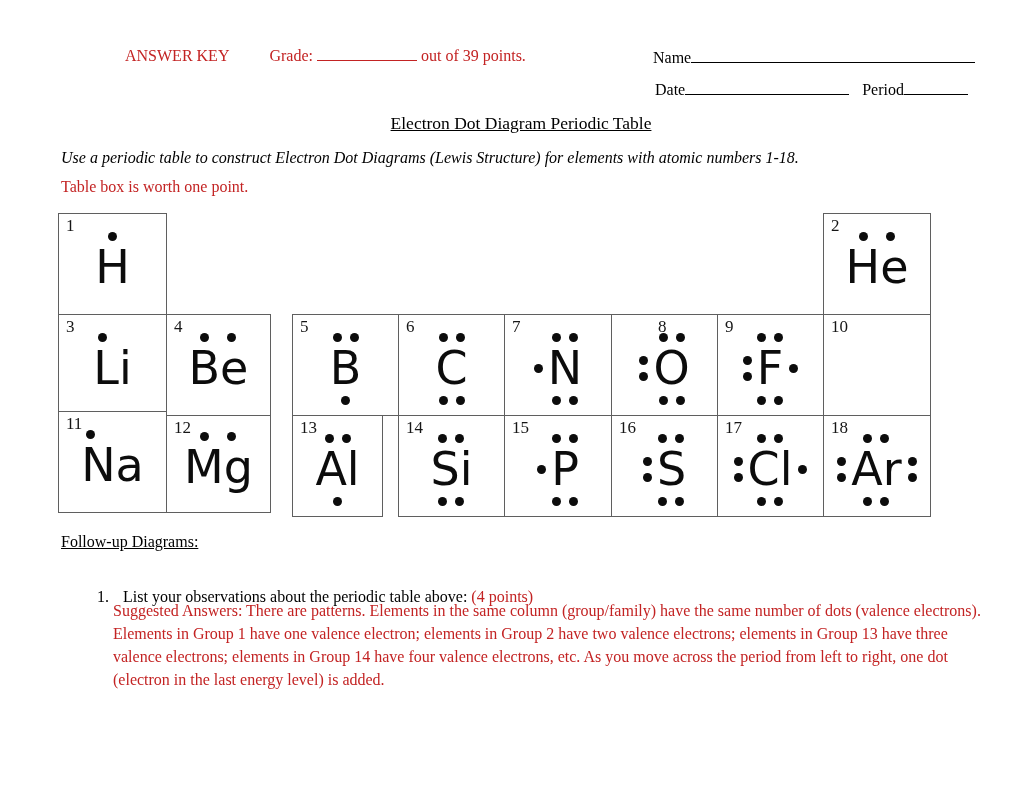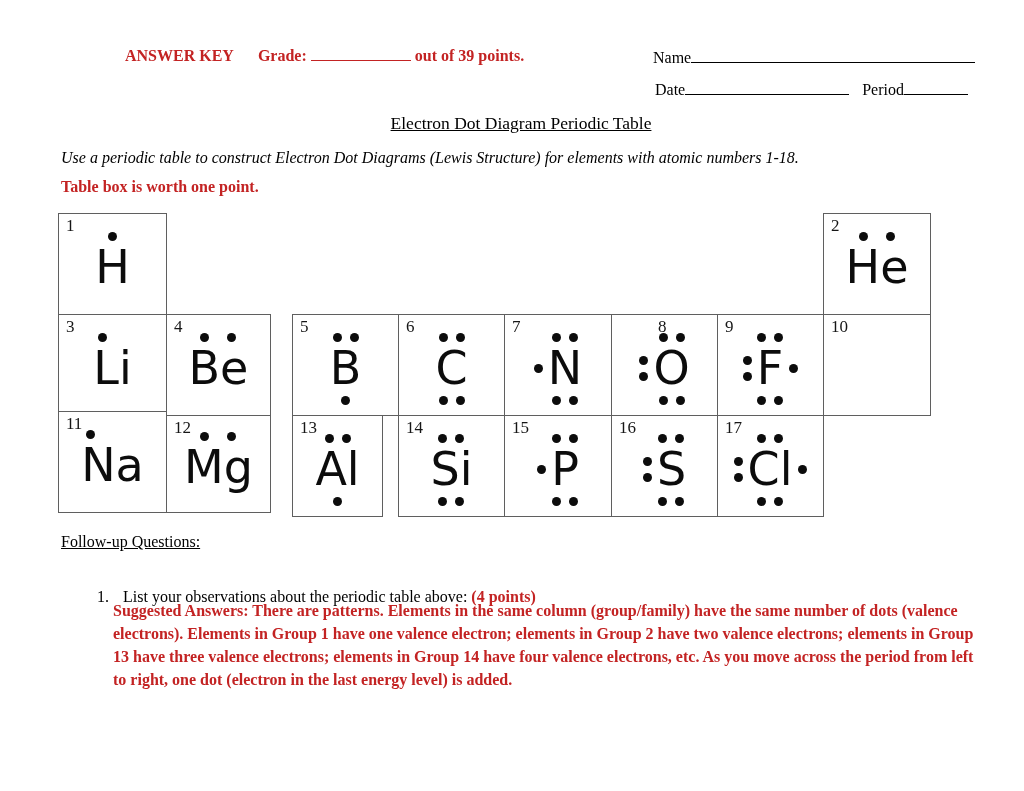--- a/index.html
+++ b/index.html
@@ -5,21 +5,21 @@
   html,body { margin:0; padding:0; }
   body {
     width:1024px; height:791px;
     background:#ffffff;
     position:relative;
     font-family:"Liberation Serif", serif;
     color:#000;
     overflow:hidden;
   }
   .abs { position:absolute; }
-  .red { color:#c32323;font-weight:bold; }
+  .red { color:#c32323; }
   .italic { font-style:italic; }
   .u { text-decoration:underline; }
   .fs16 { font-size:16px; }
   .fs17 { font-size:17.5px; }
 
   .blank { display:inline-block; border-bottom:1px solid #000; height:15px; vertical-align:baseline; }
   .blank.redline { border-bottom-color:#c32323; }
 
   
   .cell {
@@ -51,21 +51,21 @@
     white-space:nowrap;
   }
 
   .answer-para { width:872px; line-height:23px; }
   .q1-num { display:inline-block; width:26px; }
 </style>
 </head>
 <body>
 
 <div class="abs fs16" style="left:125px; top:45px;">
-  <span class="red">ANSWER KEY</span><span class="red" style="margin-left:24px;">Grade:</span>
+  <span class="red">ANSWER KEY</span><span class="red" style="margin-left:40px;">Grade:</span>
   <span class="blank redline" style="width:100px;"></span>
   <span class="red">out of 39 points.</span>
 </div>
 
 <div class="abs fs16" style="left:653px; top:47px;">
   <span>Name</span><span class="blank" style="width:284px;"></span>
 </div>
 
 <div class="abs fs16" style="left:655px; top:79px;">
   <span>Date</span><span class="blank" style="width:164px;"></span><span style="display:inline-block; width:13px;"></span><span>Period</span><span class="blank" style="width:64px;"></span>
@@ -336,24 +336,48 @@
           <div class="dot-row bottom">
             <span class="dot"></span>
             <span class="dot"></span>
           </div>
         </div>
         <div class="side-dots right">
           <span class="dot"></span>
         </div>
       </div>
     </div>
+    <div class="cell" style="left: 823px; top: 415px; width: 108px; height: 102px;">
+      <div class="cell-num">18</div>
+      <div class="lewis">
+        <div class="side-dots left">
+          <span class="dot"></span>
+          <span class="dot"></span>
+        </div>
+        <div class="sym-col">
+          <div class="dot-row top">
+            <span class="dot"></span>
+            <span class="dot"></span>
+          </div>
+          <div class="symbol">Ar</div>
+          <div class="dot-row bottom">
+            <span class="dot"></span>
+            <span class="dot"></span>
+          </div>
+        </div>
+        <div class="side-dots right">
+          <span class="dot"></span>
+          <span class="dot"></span>
+        </div>
+      </div>
+    </div>
   </div>
 
 <div class="abs fs16" style="left:61px; top:533px;">
-  <span class="u">Follow-up Questions:</span>
+  <span class="u">Follow-up Diagrams:</span>
 </div>
 
 <div class="abs fs16" style="left:97px; top:588px;">
   <span class="q1-num">1.</span><span>List your observations about the periodic table above:</span>
   <span class="red">(4 points)</span>
 </div>
 
 <div class="abs fs16 red answer-para" style="left:113px; top:599px;">Suggested Answers:  There are patterns.  Elements in the same column (group/family) have the same number of dots (valence electrons).  Elements in Group 1 have one valence electron; elements in Group 2 have two valence electrons; elements in Group 13 have three valence electrons; elements in Group 14 have four valence electrons, etc.  As you move across the period from left to right, one dot (electron in the last energy level) is added.</div>
 
 </body></html>

